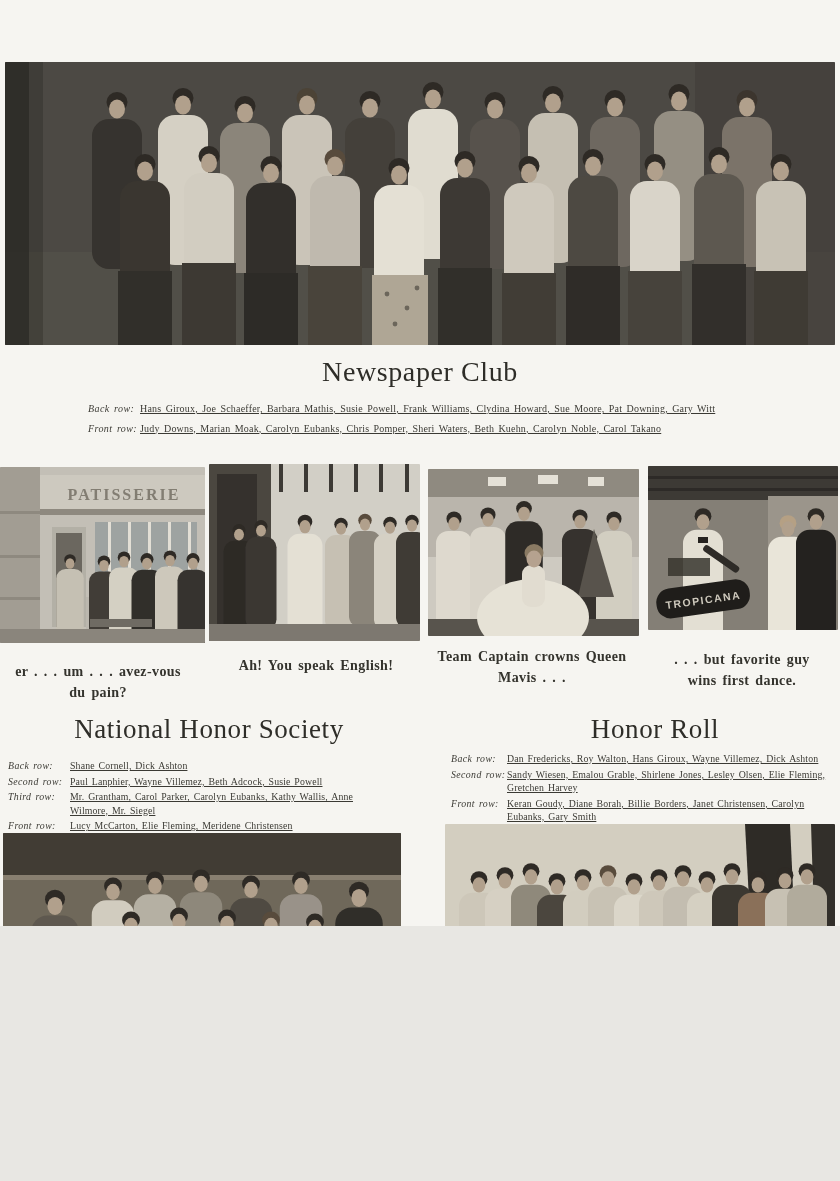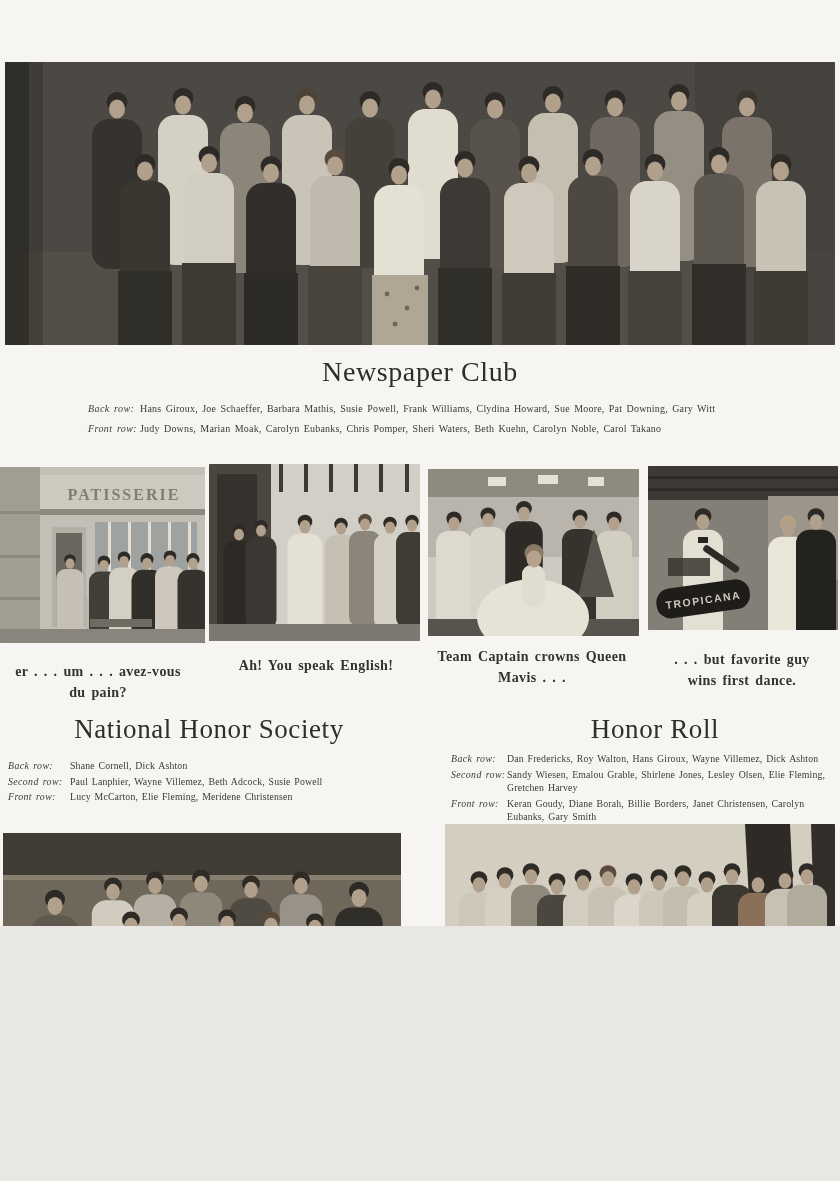--- a/index.html
+++ b/index.html
@@ -10,21 +10,21 @@
   }
   .photo{position:absolute;overflow:hidden;filter:blur(.6px) contrast(.97);border-radius:1px;}
   .photo svg{display:block;}
   .title{position:absolute;text-align:center;font-size:28px;letter-spacing:.6px;color:#2e2d28;}
   .title.small{font-size:27px;}
   .cap{position:absolute;text-align:center;font-weight:bold;font-size:14px;line-height:21px;
        letter-spacing:.4px;word-spacing:2px;color:#34332d;}
   .rows{position:absolute;}
   .row{display:flex;align-items:flex-start;}
   .row .lbl{flex:0 0 auto;font-style:italic;color:#3c3b35;letter-spacing:.4px;}
-  .row .nm{flex:1 1 auto;color:#3b3a34;}
+  .row .nm{flex:1 1 auto;color:#3b3a34;text-decoration:underline;}
   .nc-rows{font-size:10px;line-height:17.5px;word-spacing:1.6px;letter-spacing:.2px;}
   .nc-rows .lbl{width:52px;}
   .nc-rows .row{margin-bottom:2px;}
   .list-rows{font-size:9.8px;line-height:13.2px;word-spacing:1.2px;letter-spacing:.15px;}
   .list-rows .row{margin-bottom:2.5px;}
   .nhs-rows .lbl{width:62px;}
   .hr-rows .lbl{width:56px;}
   .footer{position:absolute;display:flex;justify-content:flex-end;align-items:baseline;gap:24px;}
   .footer .pub{font-style:italic;font-size:11.5px;color:#3b3a34;}
   .footer .pg{font-size:14.5px;color:#2f2e29;letter-spacing:1px;}
@@ -225,20 +225,24 @@
   <div class="title small" style="top:714px;left:0;width:418px;">National Honor Society</div>
 
   <div class="rows list-rows nhs-rows" style="top:759px;left:8px;width:378px;">
     <div class="row">
       <span class="lbl">Back row:</span>
       <span class="nm">Shane Cornell, Dick Ashton</span>
     </div>
     <div class="row">
       <span class="lbl">Second row:</span>
       <span class="nm">Paul Lanphier, Wayne Villemez, Beth Adcock, Susie Powell</span>
+    </div>
+    <div class="row">
+      <span class="lbl">Third row:</span>
+      <span class="nm">Mr. Grantham, Carol Parker, Carolyn Eubanks, Kathy Wallis, Anne Wilmore, Mr. Siegel</span>
     </div>
     <div class="row">
       <span class="lbl">Front row:</span>
       <span class="nm">Lucy McCarton, Elie Fleming, Meridene Christensen</span>
     </div>
   </div>
 
   <div class="title small" style="top:714px;left:455px;width:400px;">Honor Roll</div>
 
   <div class="rows list-rows hr-rows" style="top:752px;left:451px;width:386px;">

